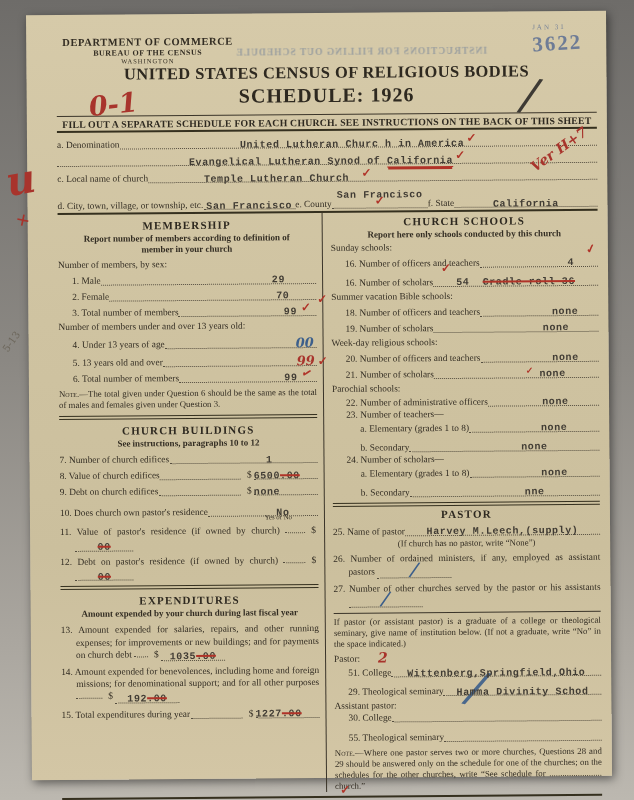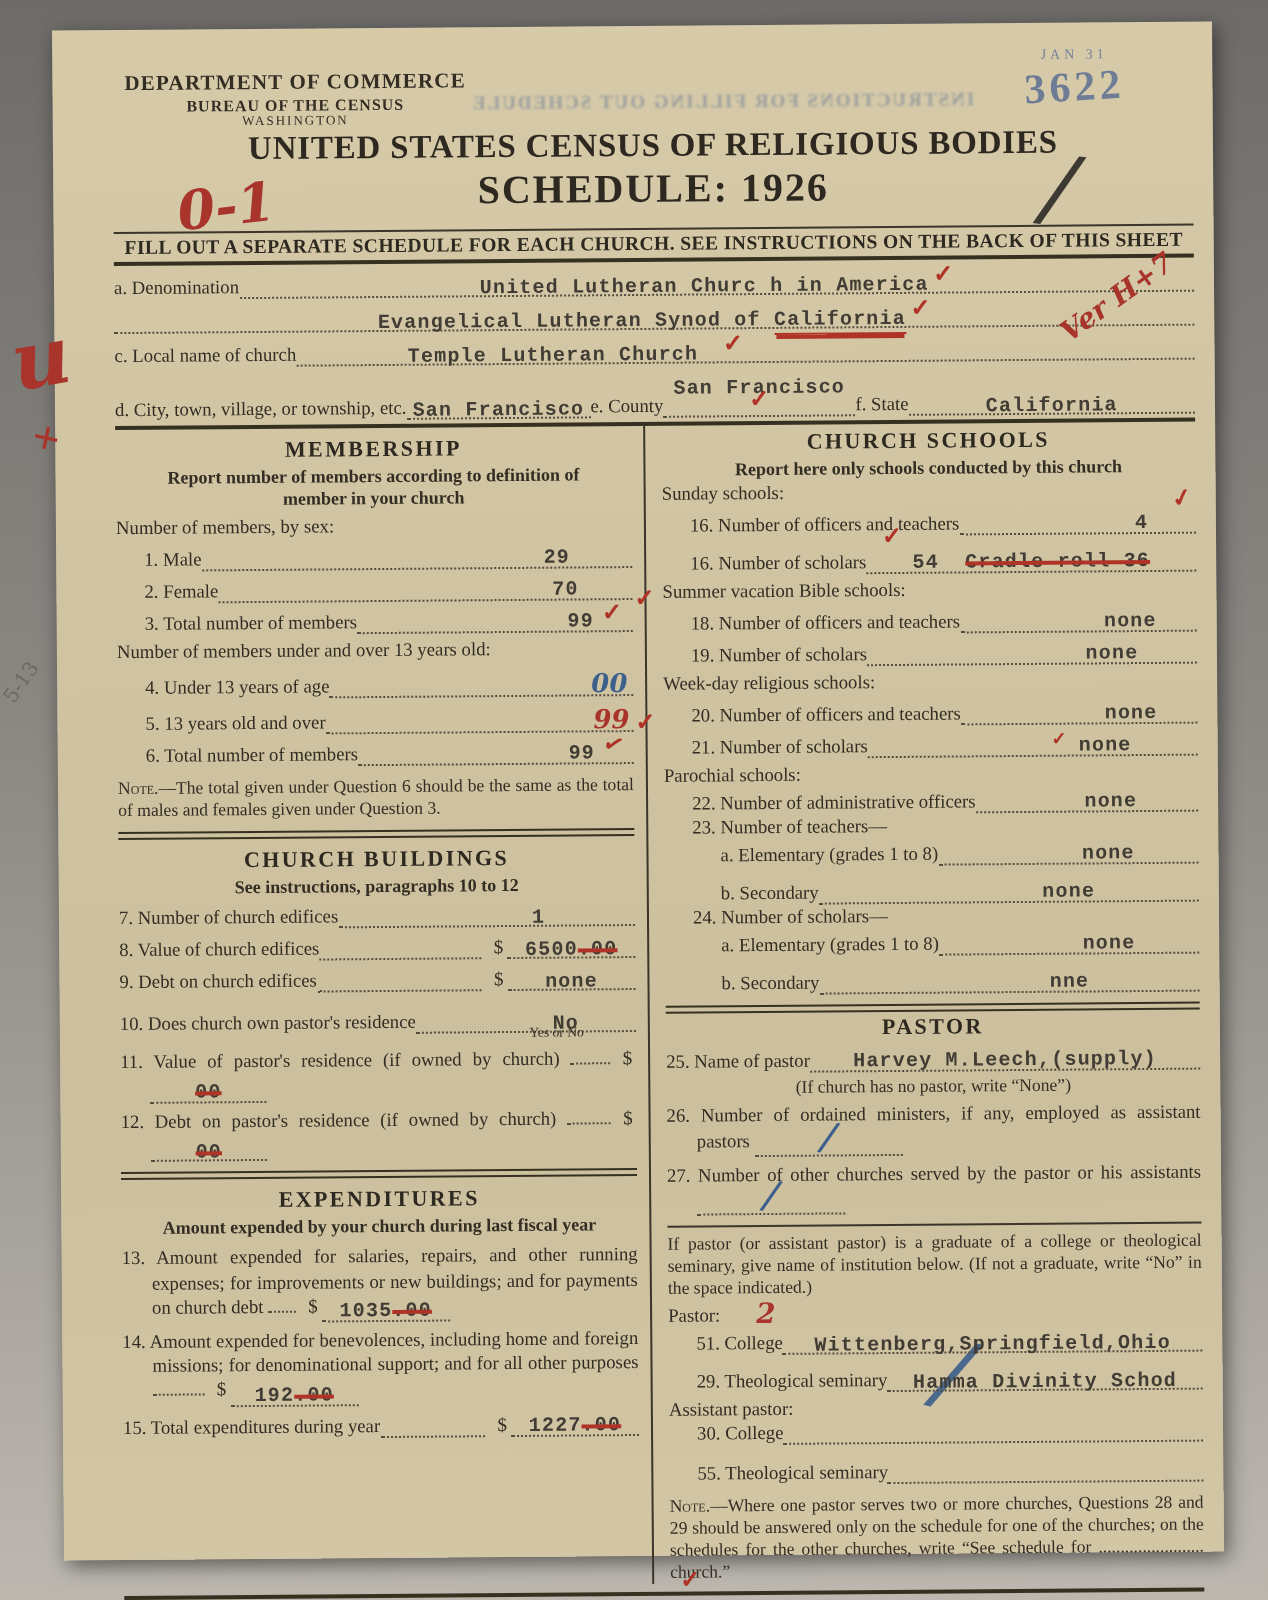--- a/index.html
+++ b/index.html
@@ -20,36 +20,36 @@
   
   .dept{position:absolute;left:36px;top:22px;line-height:1.15;text-align:center;}
   .dept .l1{font-weight:bold;font-size:10.5px;letter-spacing:.6px;}
   .dept .l2{font-weight:bold;font-size:8px;letter-spacing:.5px;}
   .dept .l3{font-size:6.5px;letter-spacing:1px;}
   .ghost{
     position:absolute;top:34px;left:170px;width:330px;text-align:center;
     transform:scaleX(-1);color:#6c7d98;opacity:.55;font-weight:bold;
     font-size:9.5px;letter-spacing:1px;filter:blur(.4px);
   }
-  .stamp{position:absolute;right:44px;top:12px;text-align:center;color:#5d6f93;}
+  .stamp{position:absolute;right:24px;top:12px;text-align:left;color:#5d6f93;}
   .stamp .sdate{font-size:7px;letter-spacing:2px;opacity:.8;}
   .stamp .snum{font-size:21px;font-weight:bold;letter-spacing:2px;opacity:.85;transform:rotate(-3deg);display:inline-block;}
   .stamp-check{position:absolute;right:68px;top:70px;font-size:30px;color:#3d3a34;transform:rotate(8deg);font-weight:bold;line-height:1;}
   .title{text-align:center;margin:36px 0 0 0;font-size:16.5px;font-weight:bold;letter-spacing:.4px;color:#2e2920;}
   .subtitle{text-align:center;font-size:20px;font-weight:bold;letter-spacing:1px;margin-top:1px;color:#2e2920;}
   .red01{position:absolute;left:62px;top:74px;font-size:27px;color:#a8342c;transform:rotate(-6deg);font-style:italic;font-weight:bold;font-family:"DejaVu Serif",serif;}
   .banner-wrap{margin-top:7px;}
   .hrule1{border-top:1.4px solid #3b352a;}
   .banner{text-align:center;font-weight:bold;font-size:9.8px;letter-spacing:.2px;padding:2px 0 1px 0;color:#2e2920;}
   .hrule2{border-top:2.4px solid #35301f;}
   
   .q{display:flex;align-items:flex-end;margin-top:4px;position:relative;font-size:9.4px;}
   .ql{white-space:nowrap;}
   .dots{flex:1 1 auto;border-bottom:1.3px dotted #554e40;position:relative;text-align:center;min-height:8px;}
-  .dots2{flex:0 0 auto;border-bottom:1.3px dotted #554e40;position:relative;text-align:center;min-height:8px;}
+  .dots2{flex:0 0 auto;border-bottom:1.3px dotted #554e40;position:relative;min-height:8px;}
   .val{position:relative;top:2.5px;line-height:1;}
   .mono{font-family:"Liberation Mono","DejaVu Sans Mono",monospace;font-size:10px;letter-spacing:.6px;color:#413c34;font-weight:bold;}
   .hand-blue{font-family:"DejaVu Serif",serif;font-style:italic;color:#3c5f8b;font-weight:bold;}
   .hand-red{font-family:"DejaVu Serif",serif;font-style:italic;color:#a8342c;font-weight:bold;}
   .strike-red{text-decoration:line-through;text-decoration-color:#b03328;text-decoration-thickness:1.8px;}
   .chk{color:#b03328;font-size:12px;line-height:0;position:relative;top:-1px;font-weight:bold;}
   .chk.abs{position:absolute;}
   .blueslash{color:#3c5f8b;font-weight:bold;font-size:13px;line-height:0;position:relative;top:0px;transform:rotate(8deg);display:inline-block;}
   .sec-title{text-align:center;font-weight:bold;font-size:11px;letter-spacing:1.2px;margin-top:5px;color:#2e2920;}
   .sec-sub{text-align:center;font-weight:bold;font-size:9px;line-height:1.2;margin-top:2px;}

